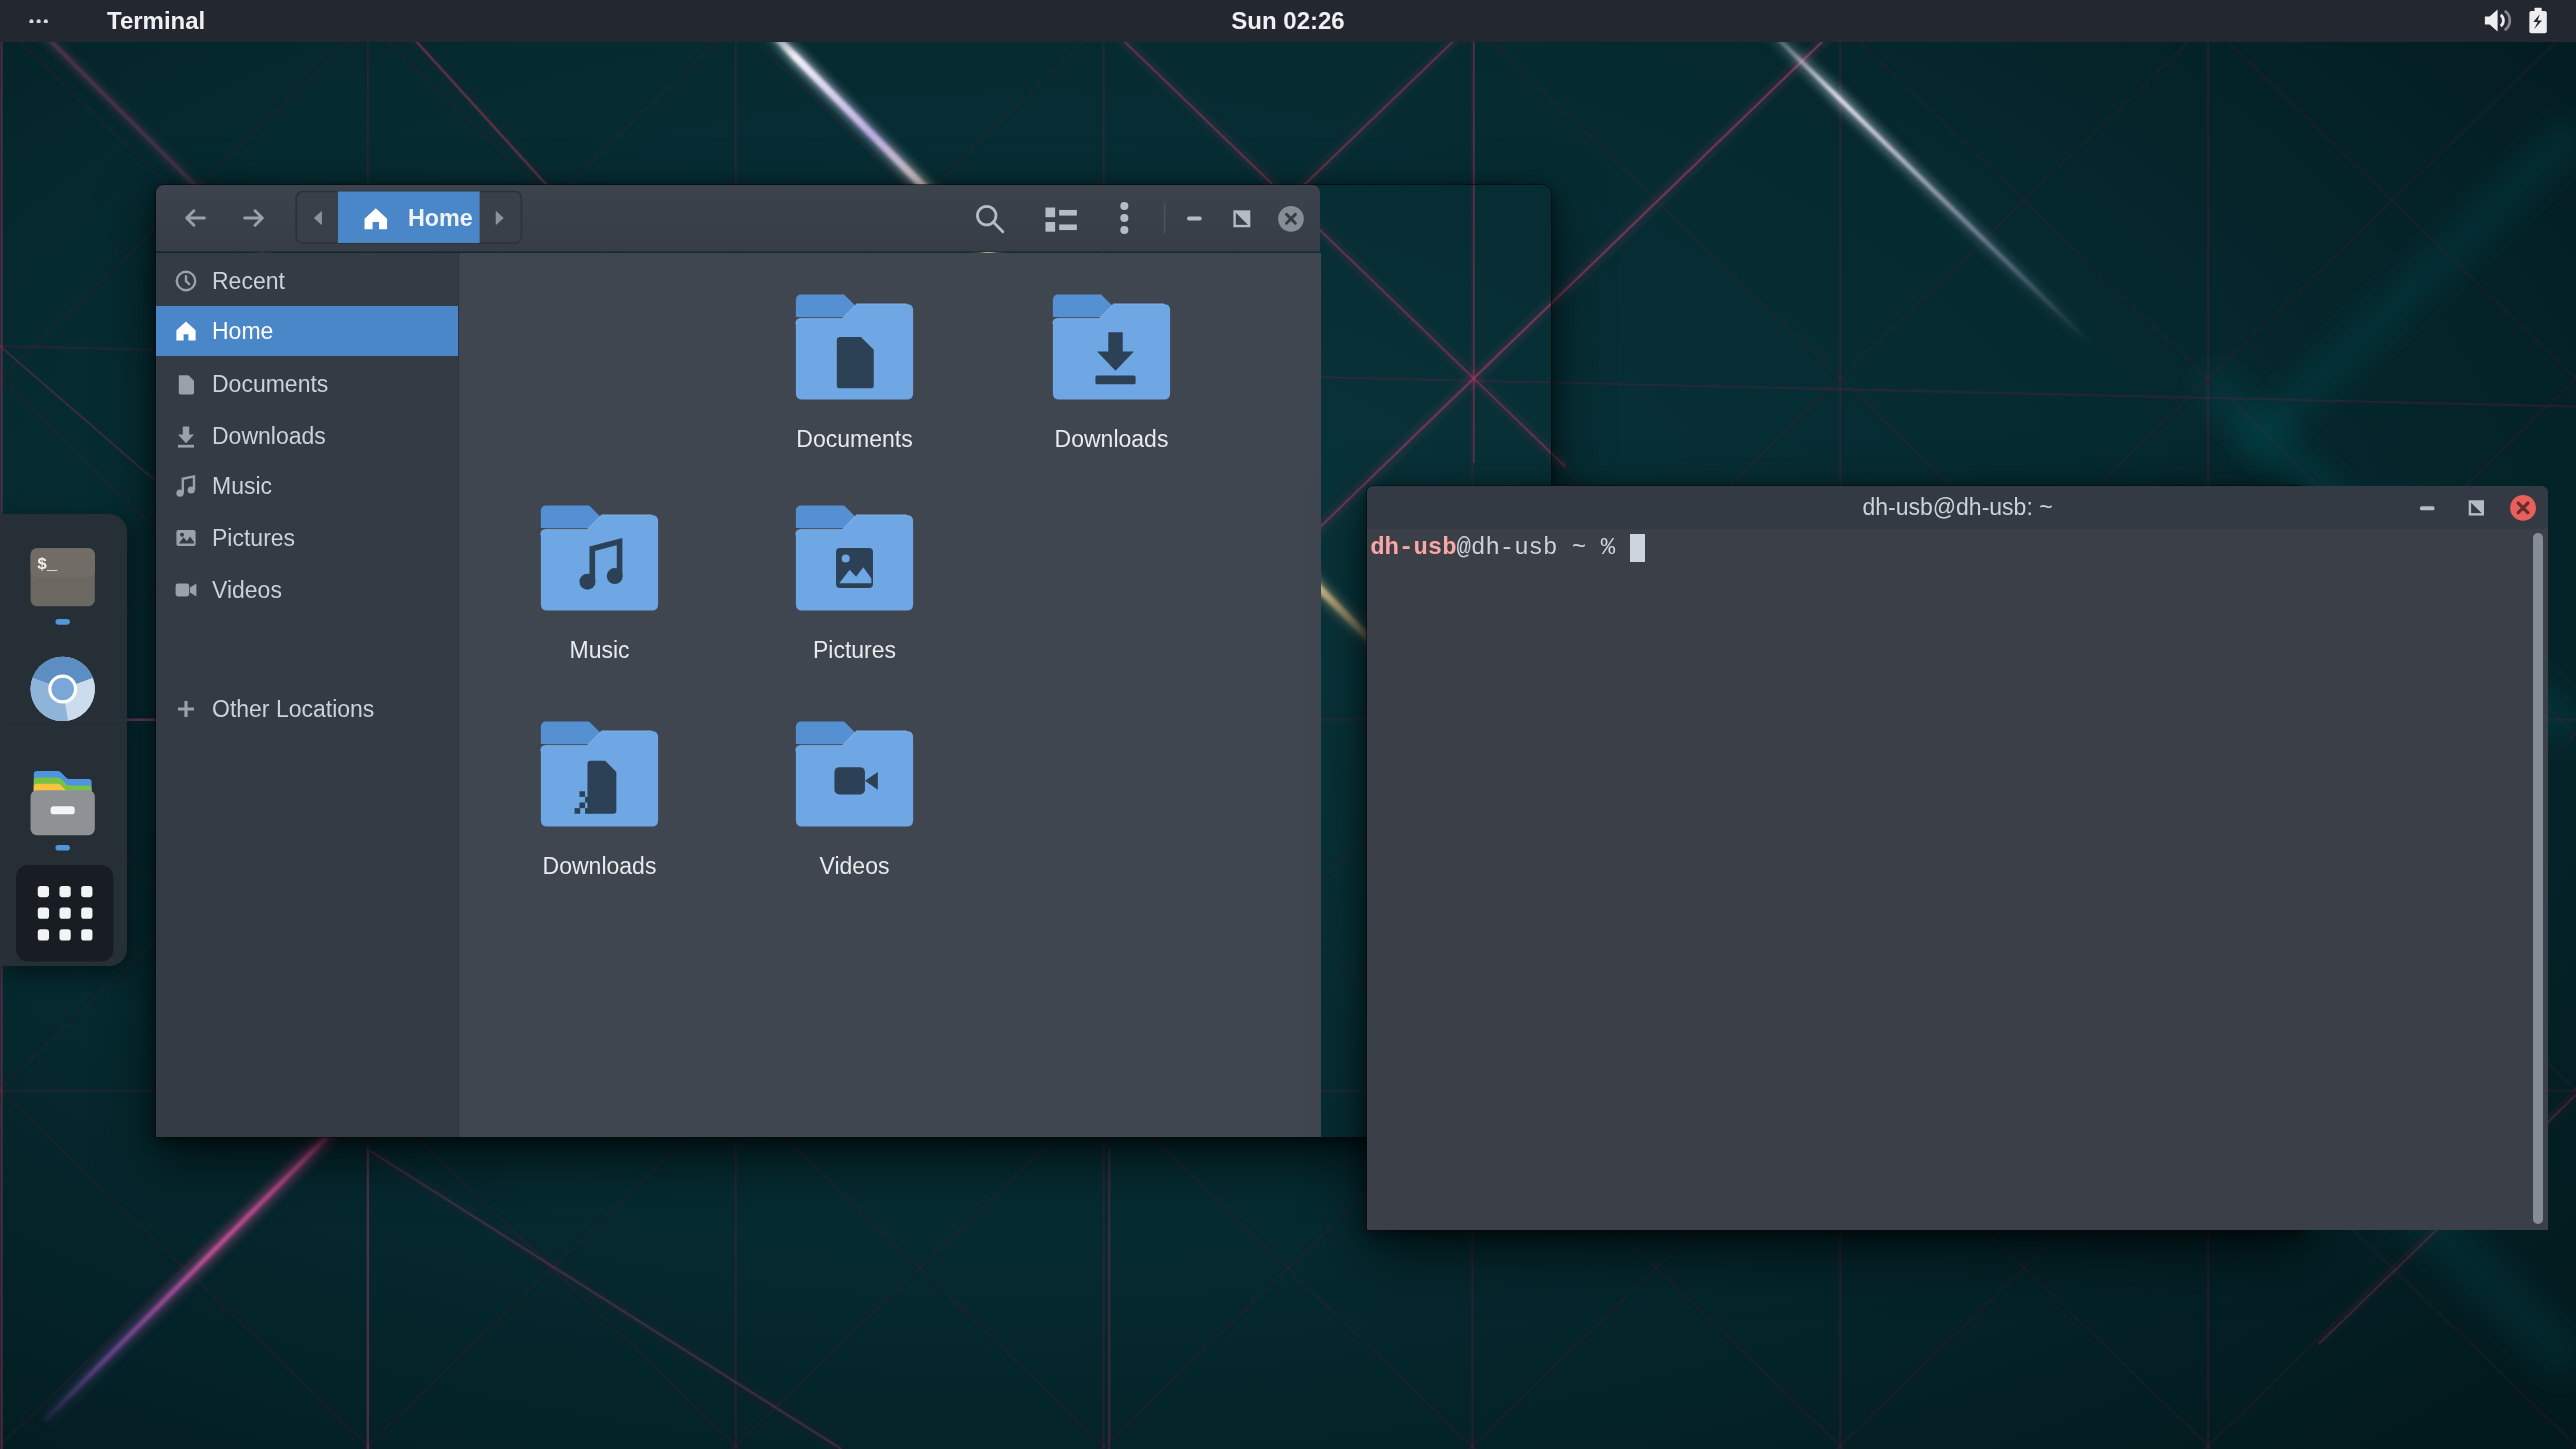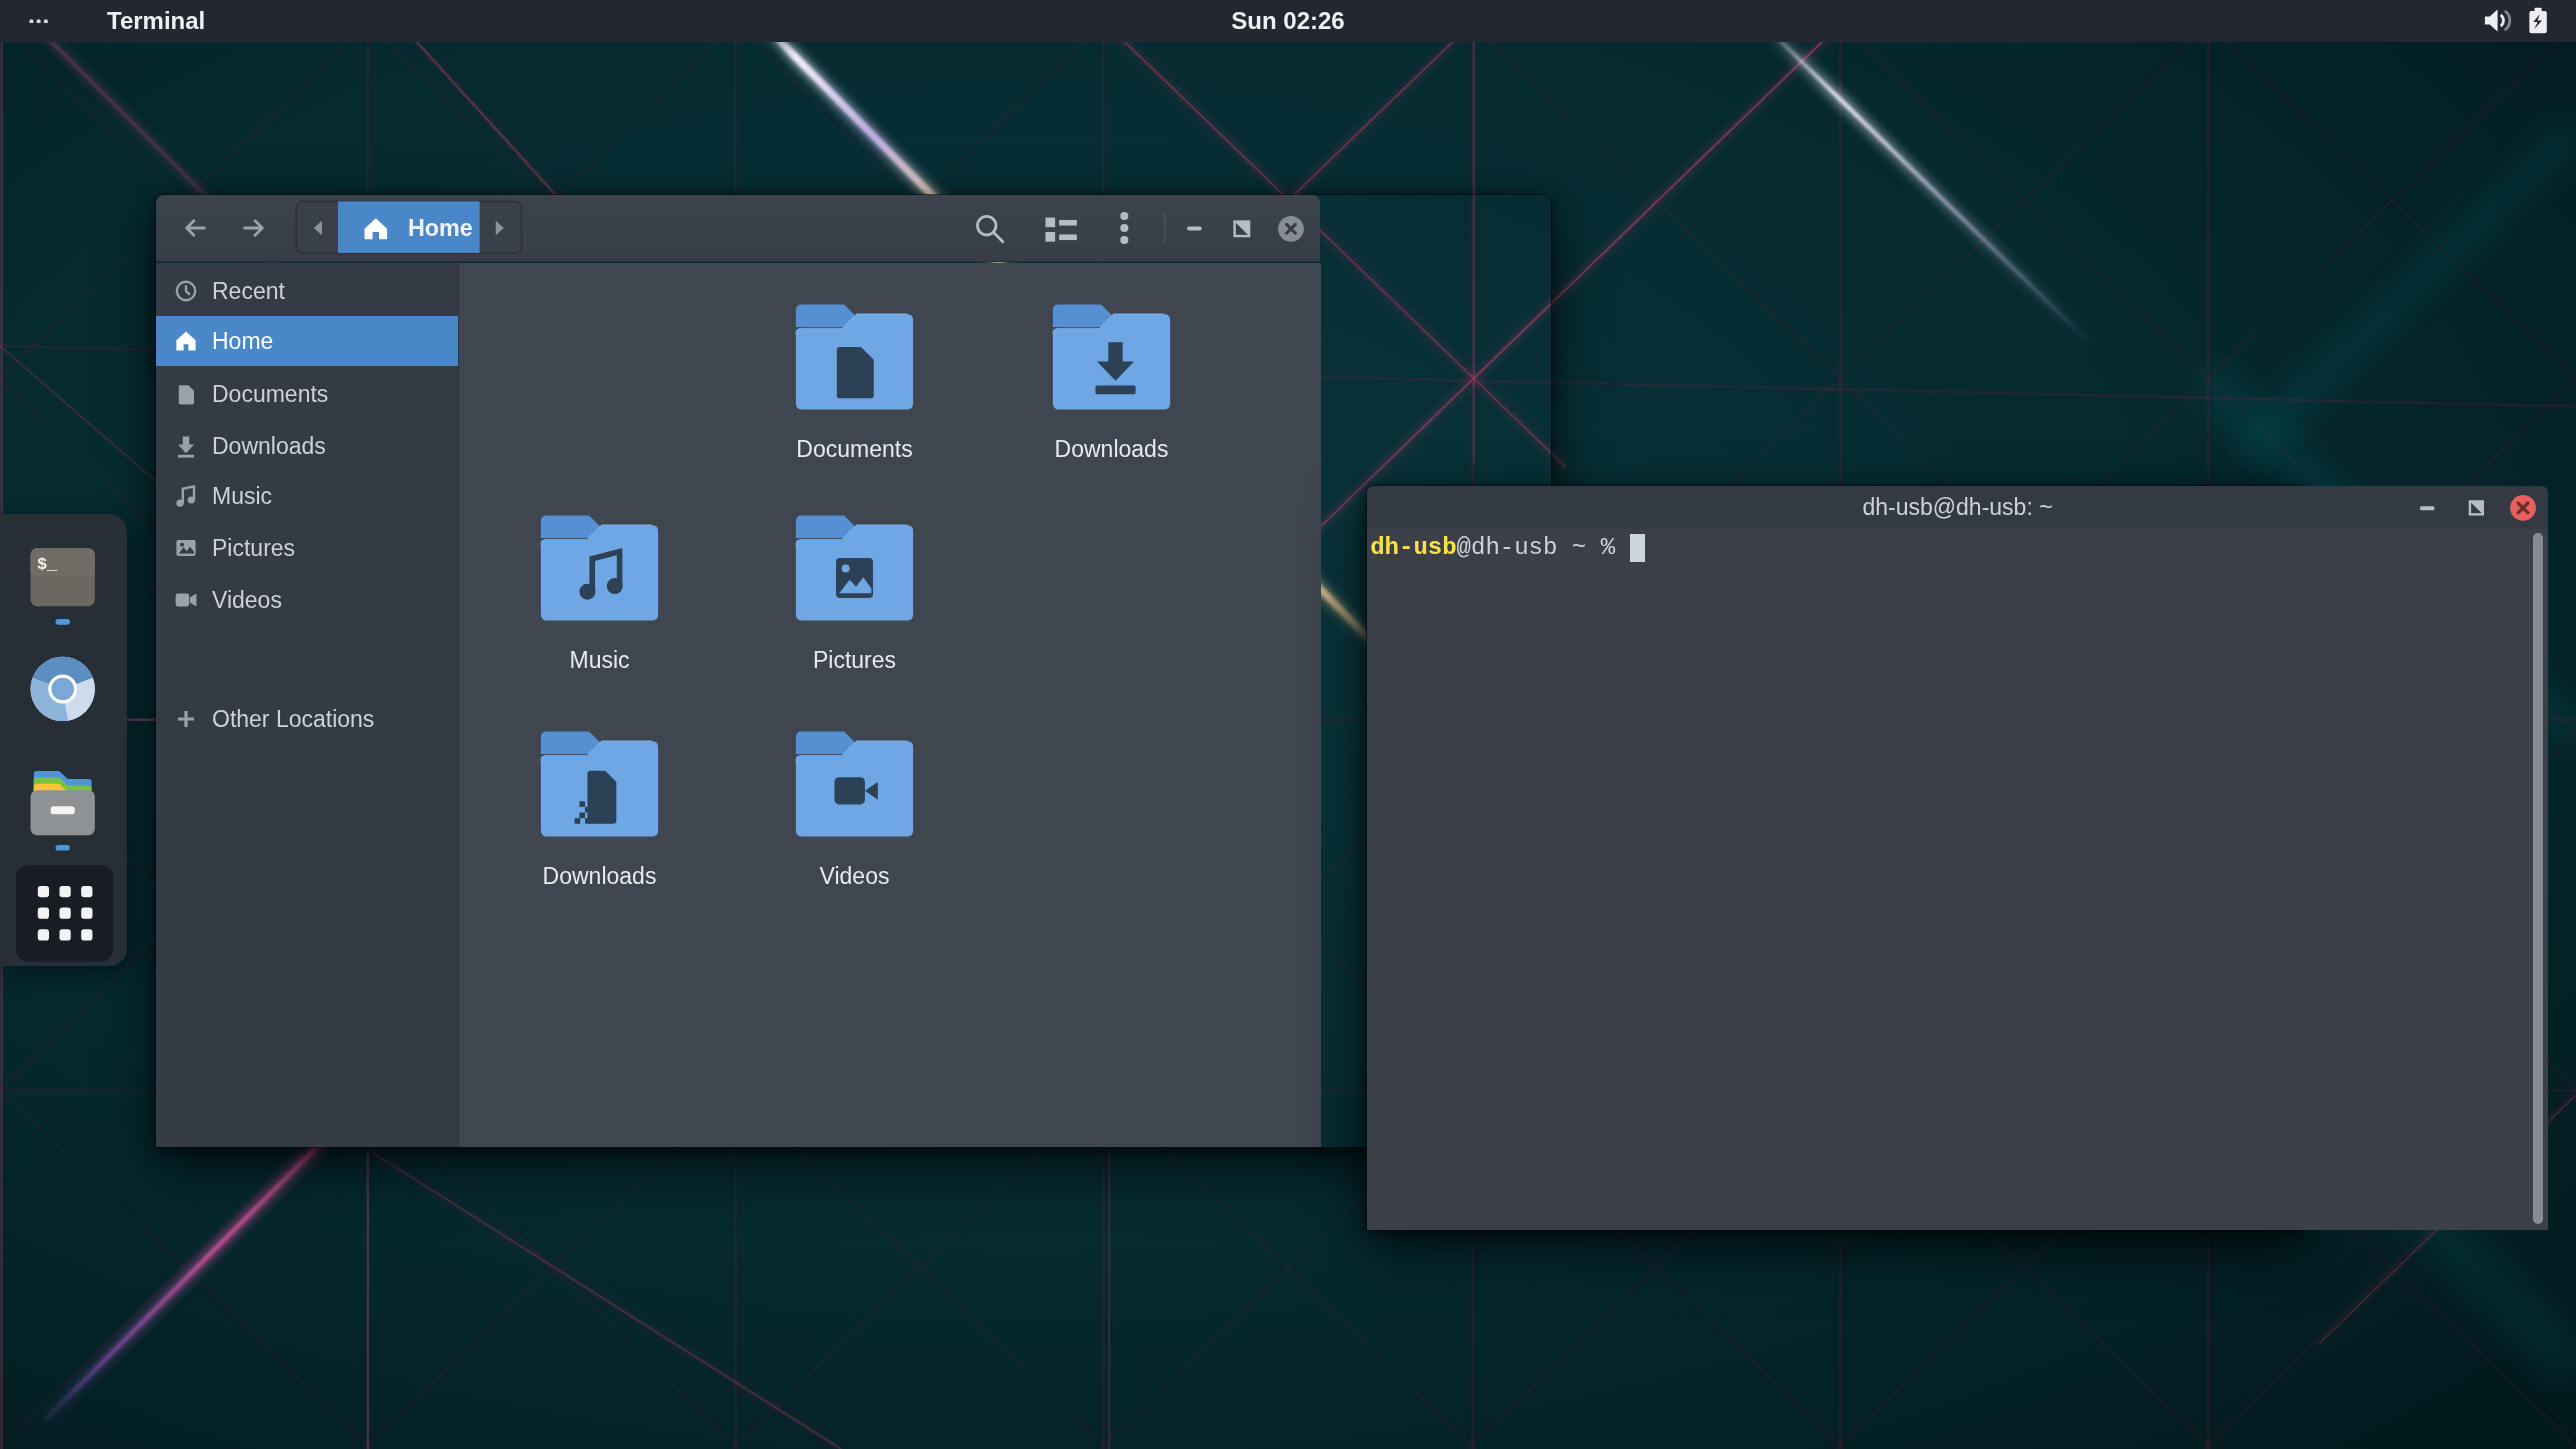--- a/index.html
+++ b/index.html
@@ -8,21 +8,21 @@
   .abs{position:absolute;}
   
   #topbar{left:0;top:0;width:2576px;height:42px;background:#23272f;color:#eef1f3;z-index:30;}
   #topbar .dots{left:29px;top:18.5px;width:19.3px;height:4.8px;}
   #tb-title{left:107px;top:0;height:40px;line-height:42px;font-size:24px;font-weight:bold;text-align:center;}
   #tb-clock{left:0;top:0;width:2576px;height:42px;line-height:42px;font-size:24px;font-weight:bold;text-align:center;}
   
   #dock{left:0;top:514px;width:127px;height:452px;background:rgba(40,46,55,0.95);
         border-radius:0 17.7px 17.7px 0;z-index:20;box-shadow:4.8px 8px 24px rgba(0,0,0,0.45);}
   
-  #files{left:156px;top:195px;width:1395px;height:952px;border-radius:8px 8px 0 0;outline:0.8px solid rgba(8,10,14,0.65);outline-offset:-0.8px;
+  #files{left:156px;top:185px;width:1395px;height:952px;border-radius:8px 8px 0 0;outline:0.8px solid rgba(8,10,14,0.65);outline-offset:-0.8px;
          box-shadow:0 20px 56px rgba(0,0,0,0.65), 0 3.2px 14.5px rgba(0,0,0,0.5);z-index:10;}
   #files-head{left:0;top:0;width:1164px;height:66px;background:linear-gradient(#3d434d,#373d46);
               border-radius:8px 8px 0 0;border-bottom:1.6px solid #2a2f37;}
   #files-side{left:0;top:68px;width:302px;height:884px;background:#353b44;}
   #files-body{left:302px;top:68px;width:862px;height:884px;background:#404650;border-left:0.8px solid #2e333b;}
   .srow{position:absolute;left:0;width:302px;height:50px;color:#ccd2d8;font-size:23px;}
   .srow .slabel{position:absolute;left:56px;top:0;height:50px;line-height:50px;}
   .srow .sicon{position:absolute;left:17.7px;top:13px;width:24px;height:24px;}
   .srow.sel{background:#4a87c9;color:#ffffff;}
   .fitem{position:absolute;width:193px;text-align:center;color:#e8ebee;font-size:23px;}
@@ -436,18 +436,18 @@
         <rect x="-8" y="-8" width="16" height="16" fill="none" stroke="#b6bcc3" stroke-width="3"></rect>
         <path d="M-8 -8 L8 -8 L8 8 Z" fill="#b6bcc3"></path>
       </g>
       <circle cx="1436" cy="27" r="16" fill="#e95f5c"></circle>
       <g stroke="#652e2d" stroke-width="4" stroke-linecap="round">
         <path d="M1430 21 l12 12 M1442 21 l-12 12"></path>
       </g>
     </svg>
   </div>
   <div class="abs" id="term-body">
-    <div class="abs" id="prompt"><b style="color:#fde047;">dh-usb</b>@dh-usb ~ %</div>
+    <div class="abs" id="prompt"><b style="color:#fca5a5;">dh-usb</b>@dh-usb ~ %</div>
     <div class="abs" id="cursor"></div>
   </div>
   <div class="abs" id="term-scroll"></div>
 </div>
 
 
 </body></html>

